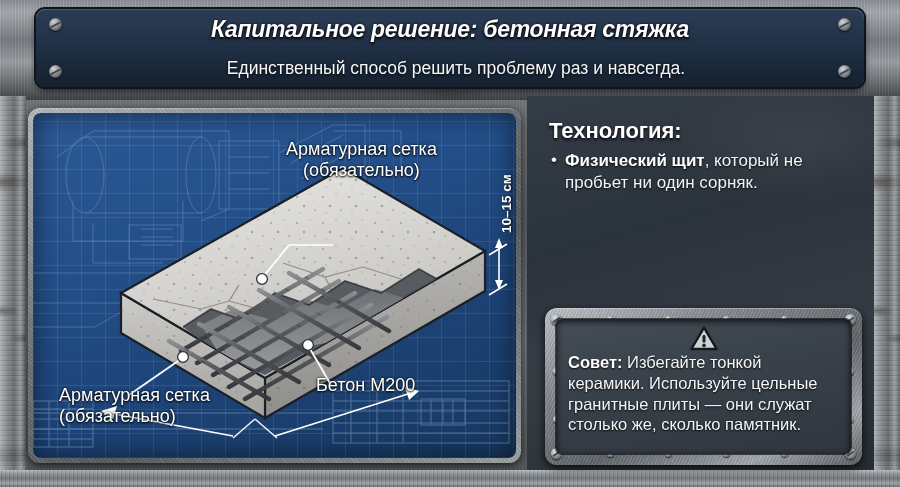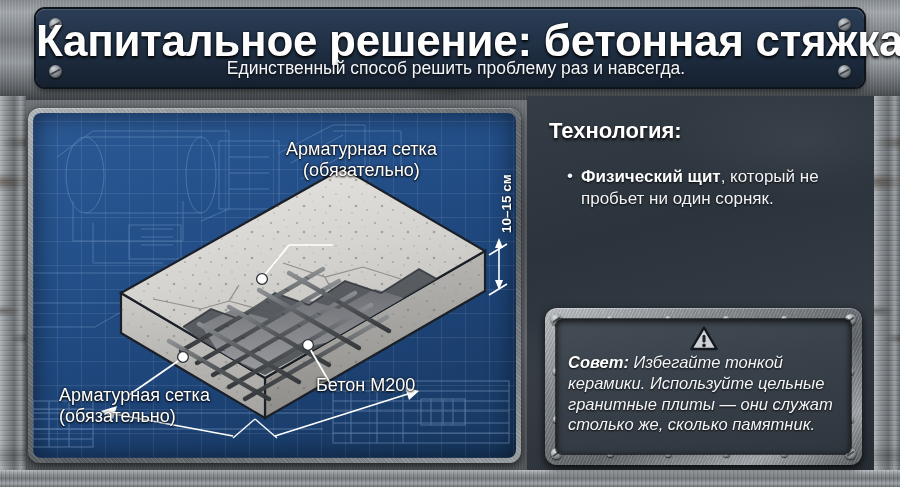--- a/index.html
+++ b/index.html
@@ -44,22 +44,22 @@
     background:linear-gradient(180deg,#2b3d55 0%,#23344a 35%,#1b293b 70%,#16212f 100%);
     box-shadow:0 0 0 2px #0d141d, 0 3px 7px rgba(0,0,0,.75), inset 0 1px 0 rgba(255,255,255,.14);}
   .screw{position:absolute;width:13px;height:13px;border-radius:50%;
     background:radial-gradient(circle at 33% 28%,#d2d6da,#8e9397 48%,#55595d 80%,#34383b 100%);
     box-shadow:0 1px 2px rgba(0,0,0,.7), inset 0 0 2px rgba(0,0,0,.5);}
   .screw::after{content:"";position:absolute;left:1px;top:5.5px;width:11px;height:2px;
     background:linear-gradient(180deg,#2d3134,#5e6368);transform:rotate(-28deg);border-radius:1px;}
   #hp-s1{left:13px;top:9px}  #hp-s2{left:13px;top:56px}
   #hp-s3{right:13px;top:9px} #hp-s4{right:13px;top:56px}
   #header-title{position:absolute;left:0;right:0;top:7px;text-align:center;
-    font-size:44px;font-weight:bold;color:#fdfdfd;letter-spacing:-.3px;
-    text-shadow:0 2px 3px rgba(0,0,0,.95),0 0 2px rgba(0,0,0,.9);white-space:nowrap;}
+    font-size:23px;font-weight:bold;color:#fdfdfd;letter-spacing:-.3px;
+    text-shadow:0 2px 3px rgba(0,0,0,.95),0 0 2px rgba(0,0,0,.9);white-space:nowrap;font-style:italic;}
   #header-sub{position:absolute;left:0;right:0;top:49px;text-align:center;
     font-size:17.5px;color:#f4f6f8;
     text-shadow:0 1px 3px rgba(0,0,0,.9);white-space:nowrap;margin-left:12px;}
 
   
   #edge-left{position:absolute;left:0;top:96px;width:26px;height:391px;}
   #edge-right{position:absolute;left:874px;top:96px;width:26px;height:391px;}
   #edge-bottom{position:absolute;left:0;top:470px;width:900px;height:17px;}
 
   
@@ -87,33 +87,33 @@
 
   
   #right-col{position:absolute;left:527px;top:96px;width:347px;height:374px;
     background:
       radial-gradient(ellipse 200px 90px at 80% 12%, rgba(255,255,255,.055), transparent 70%),
       radial-gradient(ellipse 160px 70px at 20% 70%, rgba(255,255,255,.035), transparent 70%),
       linear-gradient(165deg,#343c45 0%,#2b333c 35%,#343b43 65%,#262d34 100%);
     overflow:hidden;}
   #tech-title{position:absolute;left:22px;top:22px;font-size:22px;font-weight:bold;
     color:#fff;text-shadow:0 2px 3px rgba(0,0,0,.9);}
-  #tech-list{position:absolute;left:22px;top:54px;width:310px;margin:16px;padding:0;list-style:none;}
+  #tech-list{position:absolute;left:22px;top:54px;width:310px;margin:0;padding:0;list-style:none;}
   #tech-list li{position:relative;padding-left:16px;margin-bottom:4px;
     font-size:17px;line-height:1.27;color:#f2f4f6;text-shadow:0 1px 2px rgba(0,0,0,.85);}
   #tech-list li::before{content:"•";position:absolute;left:2px;top:-1px;font-size:17px;color:#f2f4f6;}
   #tech-list li b{font-weight:bold;color:#ffffff;}
 
   
   #tip-frame{position:absolute;left:545px;top:308px;width:317px;height:157px;
     border-radius:12px;padding:11px;box-sizing:border-box;
     background:
       repeating-linear-gradient(115deg, rgba(255,255,255,.09) 0 1px, rgba(0,0,0,.08) 1px 3px),
       linear-gradient(155deg,#c3c7cb 0%,#888d92 28%,#62676b 58%,#a4a9ad 82%,#5c6165 100%);
-    box-shadow:0 3px 9px rgba(0,0,0,.8), inset 0 1px 0 rgba(255,255,255,.3);font-style:italic;}
+    box-shadow:0 3px 9px rgba(0,0,0,.8), inset 0 1px 0 rgba(255,255,255,.3);}
   #tip-inner{position:relative;width:100%;height:100%;border-radius:6px;
     background:linear-gradient(170deg,#454d56 0%,#39414a 40%,#2f363e 100%);
     box-shadow:inset 0 2px 7px rgba(0,0,0,.85), 0 0 0 1px rgba(0,0,0,.6);
     padding:6px 12px 8px;box-sizing:border-box;}
   .rivet{position:absolute;width:7px;height:7px;border-radius:50%;
     background:radial-gradient(circle at 32% 28%,#e2e5e8,#9aa0a4 45%,#5a5f63 80%,#3a3e41 100%);
     box-shadow:0 1px 1px rgba(0,0,0,.7);}
   .cscrew{position:absolute;width:11px;height:11px;border-radius:50%;
     background:radial-gradient(circle at 33% 28%,#dfe3e6,#979c9f 48%,#5a5e62 80%,#35393c 100%);
     box-shadow:0 1px 2px rgba(0,0,0,.75);}

